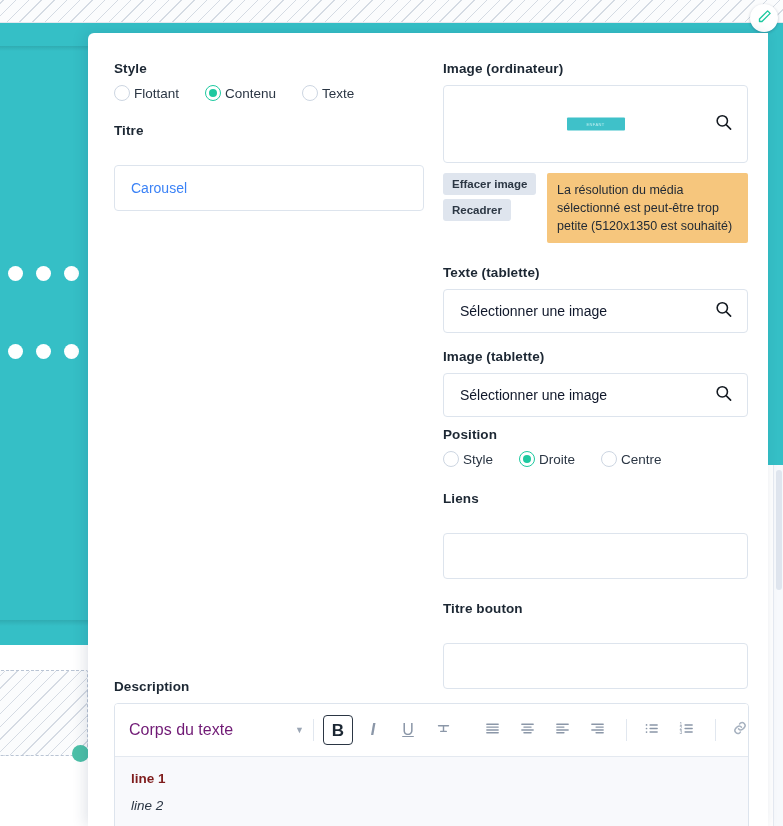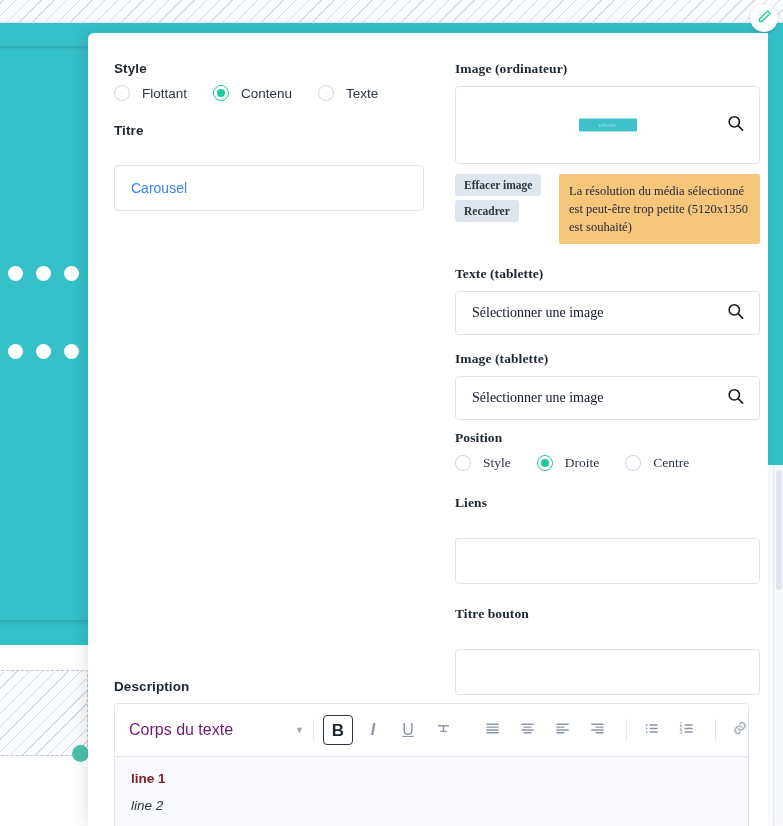--- a/index.html
+++ b/index.html
@@ -71,39 +71,39 @@
   
   #modal{
     position:absolute;left:88px;top:33px;width:680px;height:793px;
     background:#ffffff;border-radius:6px 0 0 0;
     box-shadow:-3px 0 14px rgba(25,50,85,.13);
     overflow:hidden;
   }
   #modal-inner{position:absolute;inset:0;padding:12px;}
 
   .col-left{position:absolute;left:26px;top:28px;width:310px;}
-  .col-right{position:absolute;left:367px;top:28px;width:305px;font-family:Liberation Serif, serif;}
+  .col-right{position:absolute;left:355px;top:28px;width:305px;}
 
   .field-label{
     font-size:13.5px;font-weight:700;color:#1c2733;letter-spacing:.1px;
     margin-bottom:9px;
   }
 
   .radio-row{display:flex;align-items:center;gap:0;margin-top:2px;}
   .radio-opt{display:flex;align-items:center;margin-right:26px;}
   .radio{
     width:16px;height:16px;border-radius:50%;border:1.6px solid #cdd6e2;
     background:#fff;box-sizing:border-box;flex:none;
   }
   .radio.sel{border-color:#1ec9a0;position:relative;}
   .radio.sel:after{
     content:"";position:absolute;left:3px;top:3px;width:8px;height:8px;border-radius:50%;
     background:#1ec9a0;
   }
-  .radio-label{font-size:13.5px;color:#2b3644;margin-left:12px;white-space:nowrap;}
+  .radio-label{font-size:13.5px;color:#2b3644;margin-left:4px;white-space:nowrap;}
 
   .text-input{
     height:46px;border:1px solid #dde4ed;border-radius:4px;background:#fff;
     display:flex;align-items:center;padding:0 16px;box-sizing:border-box;
     font-size:14px;color:#2b3644;
   }
   .text-input.value{color:#3b82f6;margin-top:27px;}
 
   .media-field{
     position:relative;border:1px solid #dde4ed;border-radius:4px;background:#fff;

